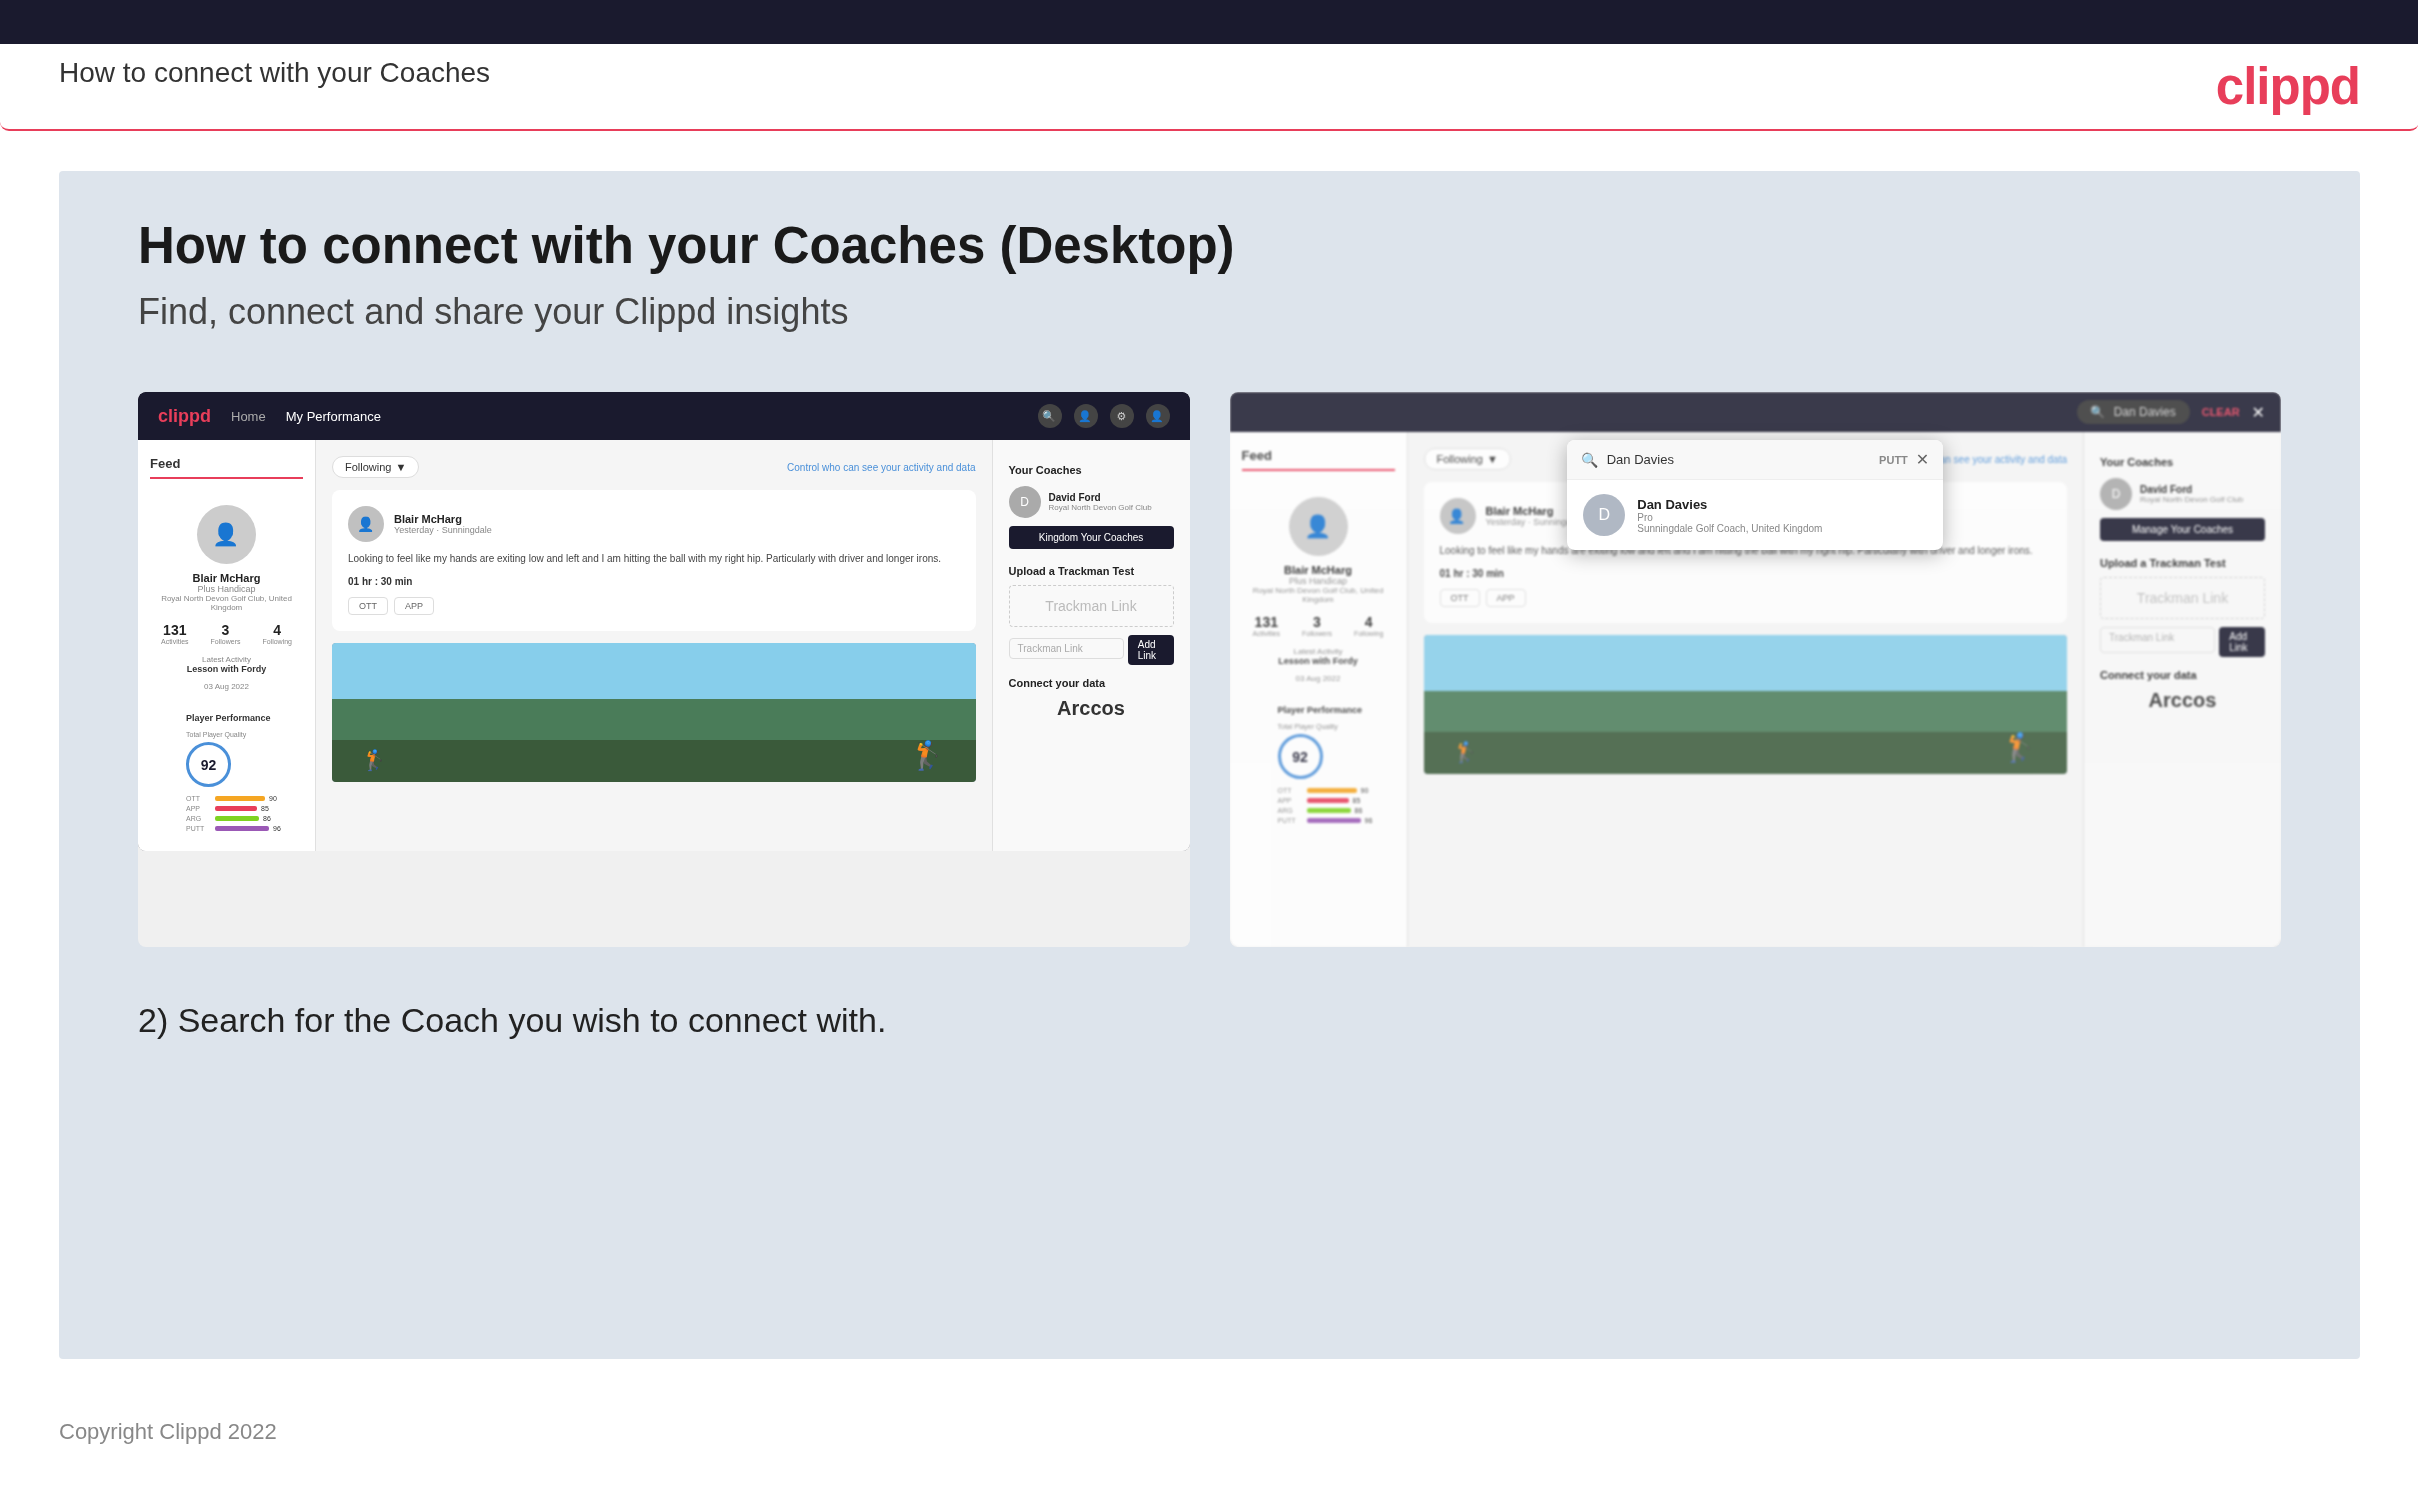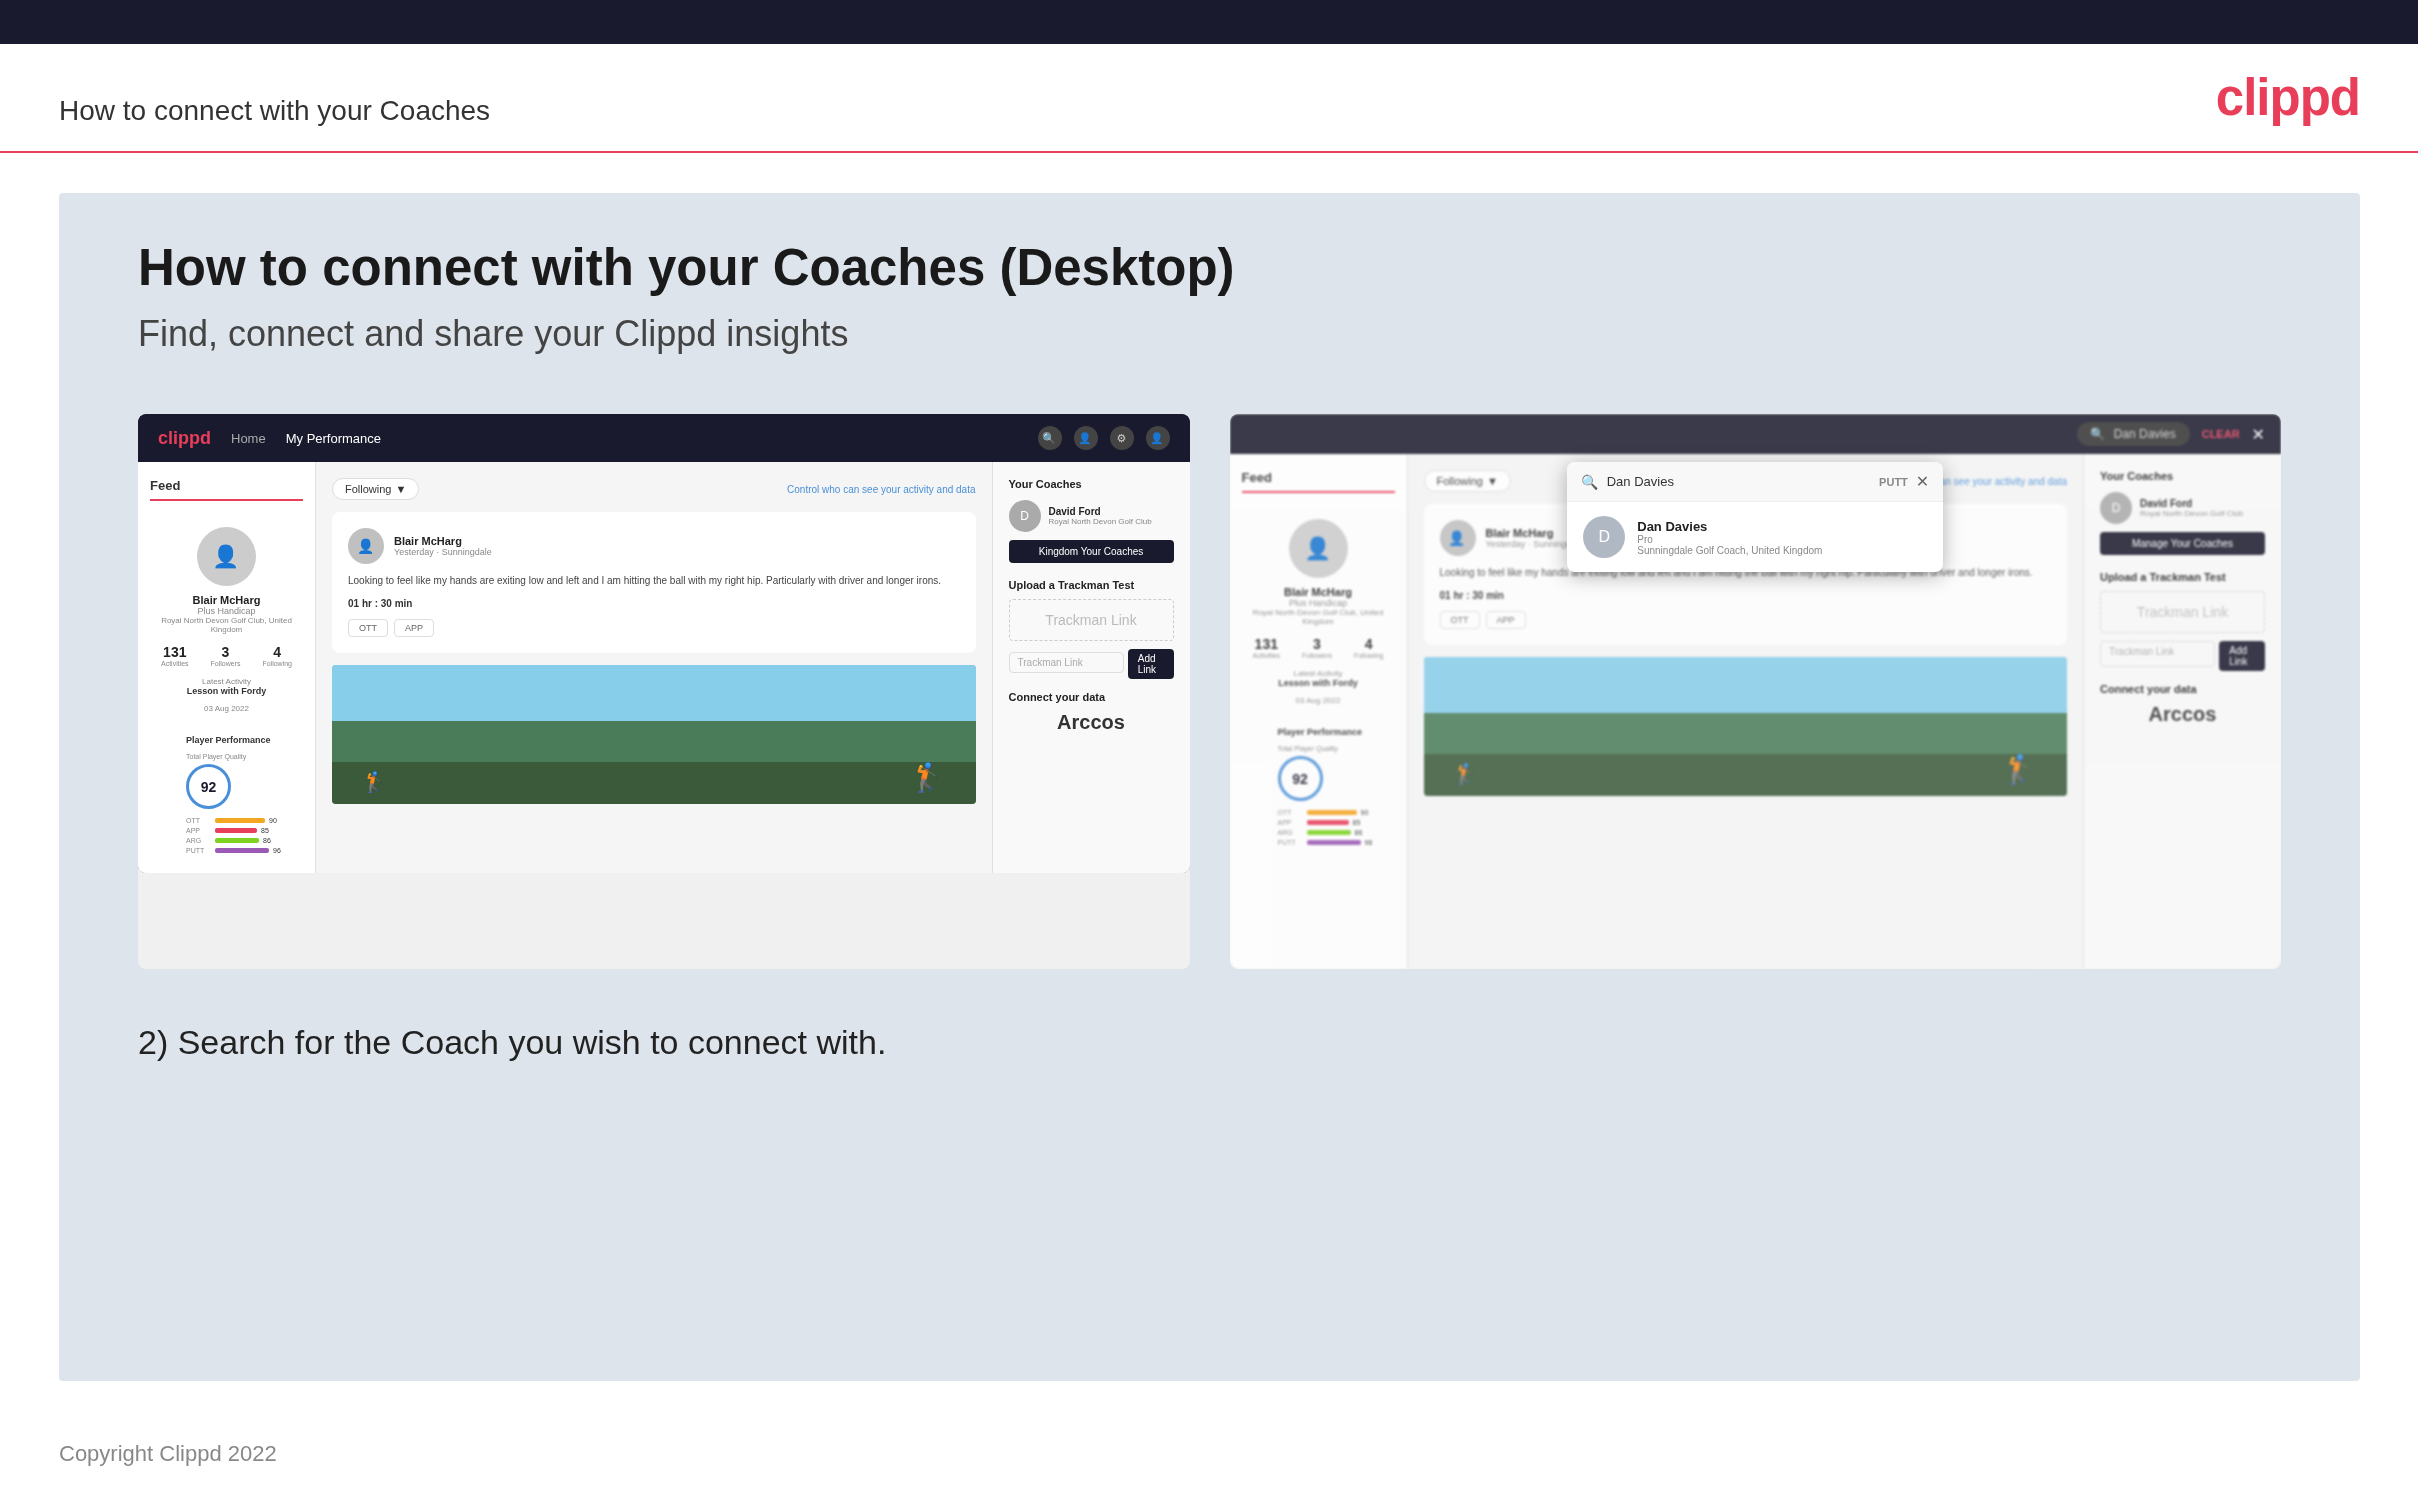--- a/index.html
+++ b/index.html
@@ -14,24 +14,25 @@
     
     .top-bar {
       background: #1a1a2e;
       height: 44px;
       width: 100%;
     }
 
     
     .header {
       display: flex;
-      align-items: flex-end;
+      align-items: flex-start;
       justify-content: space-between;
-      padding: 24px 59px;
+      padding: 13px 59px;
       border-bottom: 2px solid #e83e5a;
+      border-radius: 9px;
     }
     .header-title {
       font-size: 28px;
       color: #333;
       font-weight: 400;
     }
     .logo {
       font-size: 51px;
       font-weight: 700;
       color: #e83e5a;
@@ -352,20 +353,21 @@
       width: 198px;
       padding: 16px;
       background: #f9f9f9;
       border-left: 1px solid #e0e0e0;
     }
     .mock-section-title {
       font-size: 11px;
       font-weight: 700;
       color: #222;
       margin-bottom: 10px;
+      margin-top: 8px;
     }
     .mock-coach-item {
       display: flex;
       align-items: center;
       gap: 8px;
       margin-bottom: 8px;
     }
     .mock-coach-avatar {
       width: 32px;
       height: 32px;

